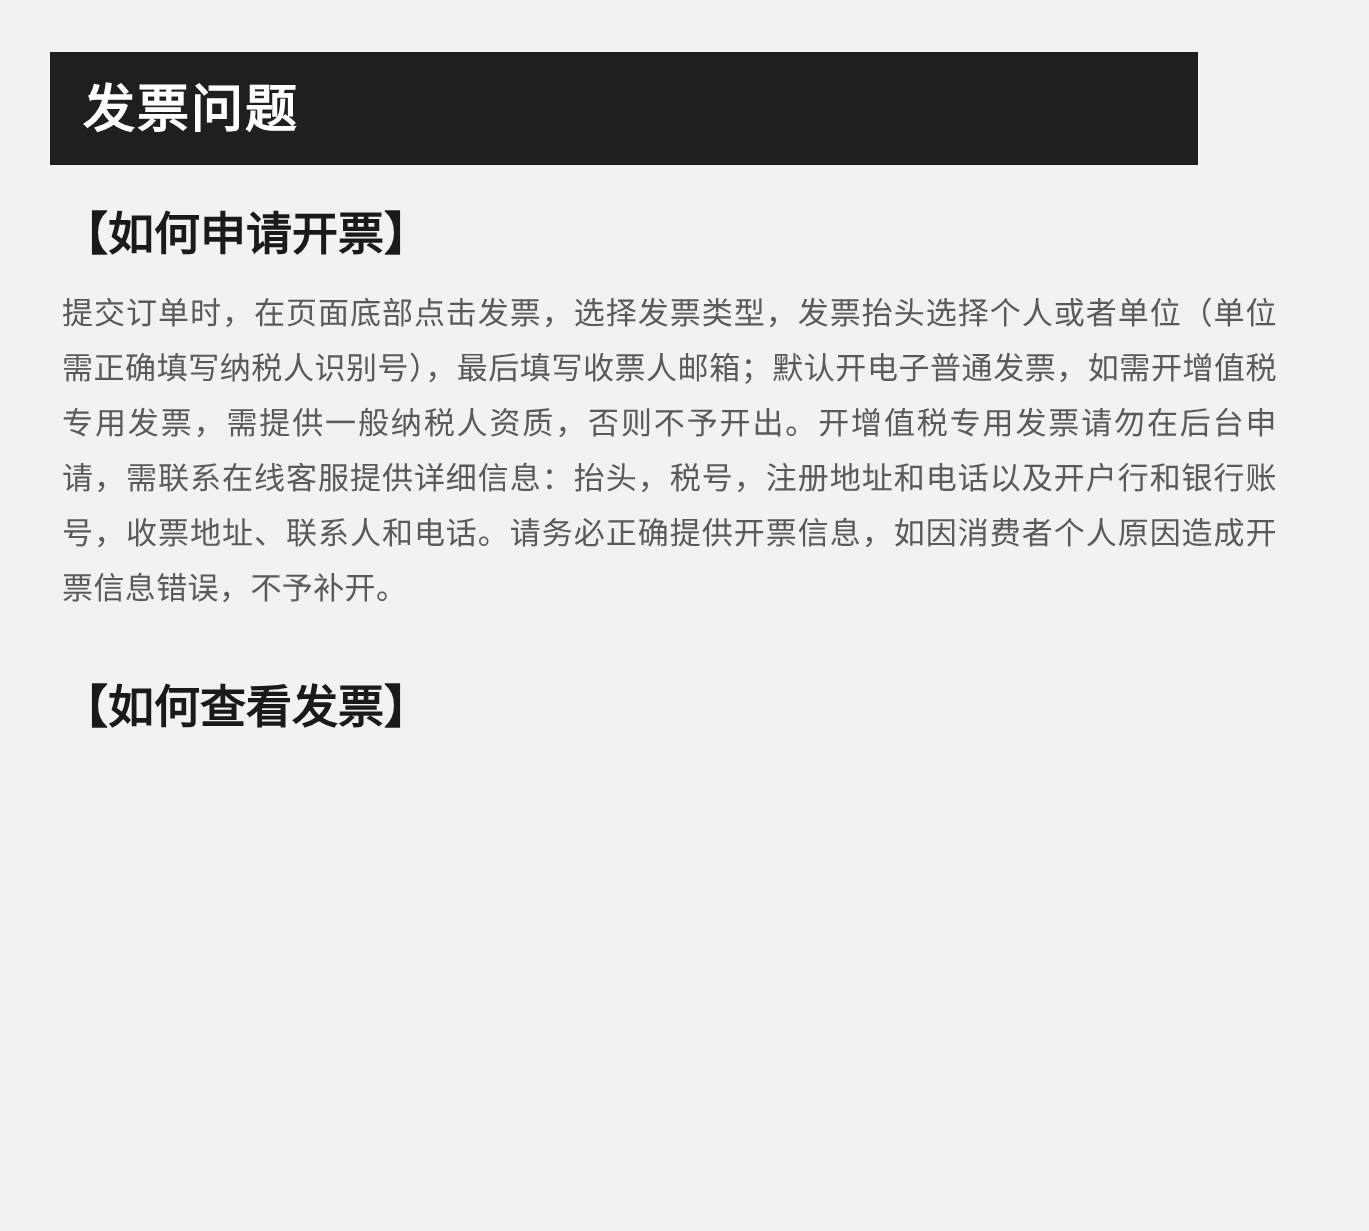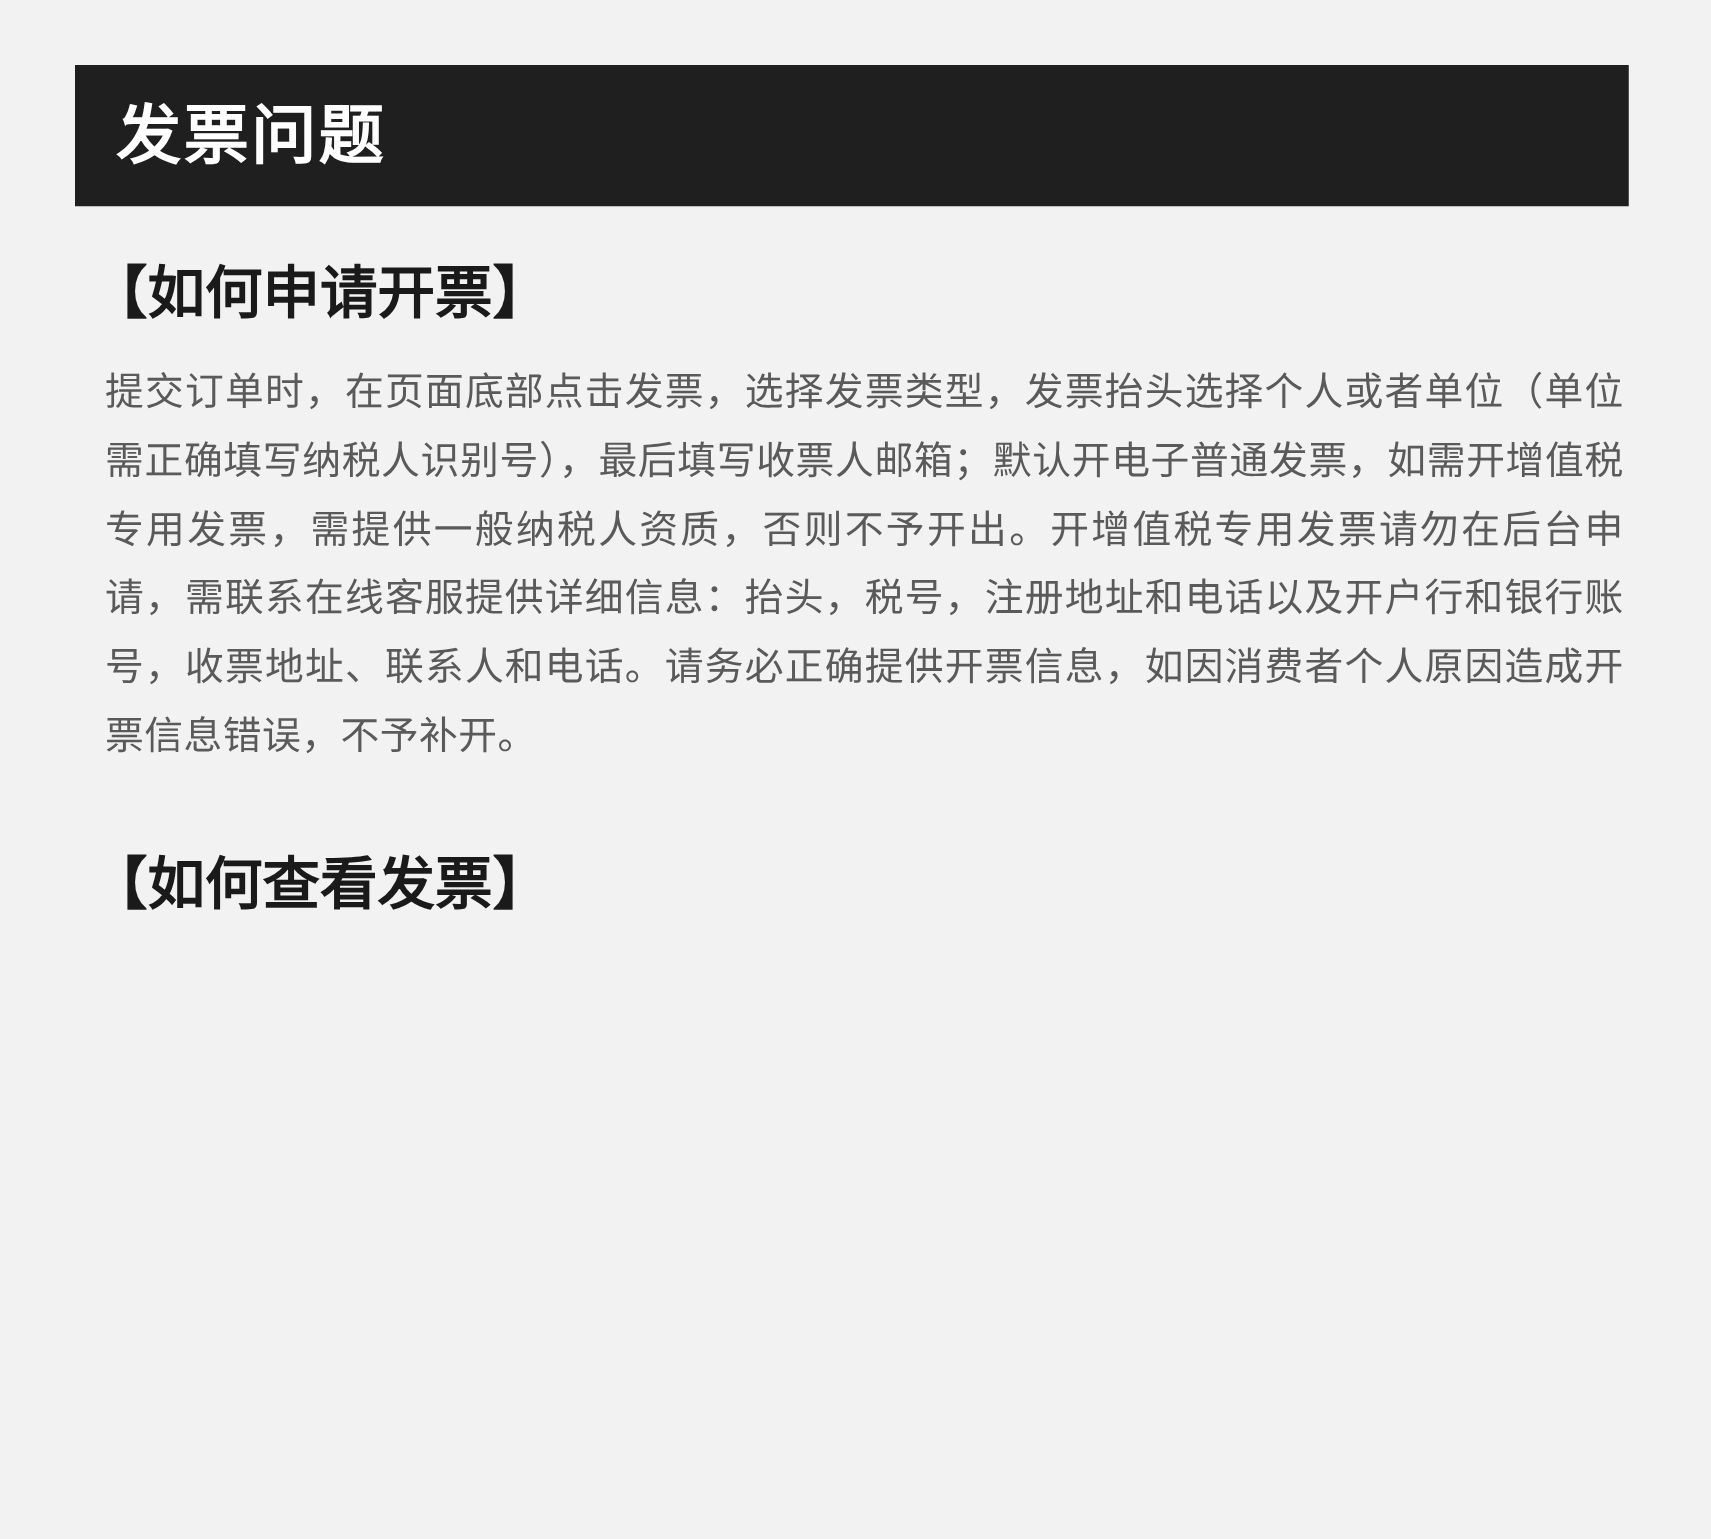--- a/index.html
+++ b/index.html
@@ -15,39 +15,39 @@
   }
   .page {
     position: relative;
     width: 1369px;
     height: 1231px;
     background: #f2f2f2;
     overflow: hidden;
   }
   .title-bar {
     position: absolute;
-    left: 60px;
+    left: 50px;
     top: 52px;
-    width: 1243px;
+    width: 1148px;
     height: 113px;
     background: #1f1f1f;
     display: flex;
     align-items: center;
   }
   .title-bar .title-text {
     color: #ffffff;
     font-size: 52px;
     font-weight: bold;
     letter-spacing: 2px;
     margin-left: 33px;
     line-height: 1;
   }
   .content {
     position: absolute;
-    left: 72px;
+    left: 62px;
     top: 200px;
     width: 1230px;
   }
   .section {
     margin-bottom: 34px;
   }
   .section h2 {
     margin: 0 0 22px 0;
     font-size: 46px;
     font-weight: bold;
@@ -59,21 +59,21 @@
     margin: 0;
     font-size: 31px;
     line-height: 1.78;
     color: #5a5a5a;
     letter-spacing: 0.4px;
     text-align: justify;
   }
   .sec-1 { margin-top: 6px; }
   .sec-2 { margin-top: 60px; }
   .sec-3 { margin-top: 62px; }
-  .sec-1 p { width: 1215px; margin-left: 12px; }
+  .sec-1 p { width: 1215px; }
   .sec-3 p { width: 1215px; }
 </style>
 </head>
 <body>
 
 <div class="page">
 
   <div class="title-bar">
     <span class="title-text">发票问题</span>
   </div>

